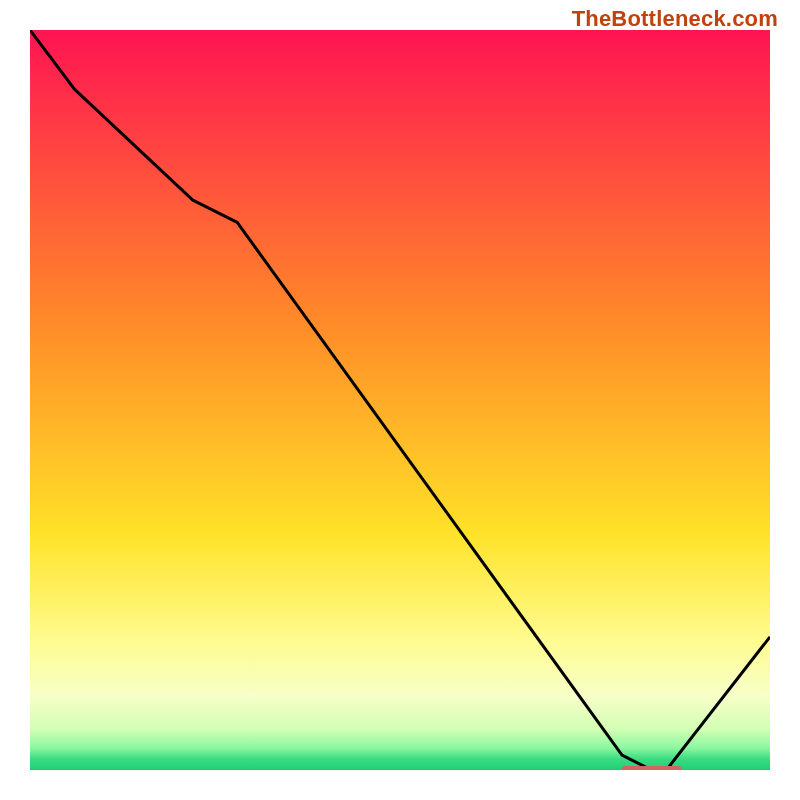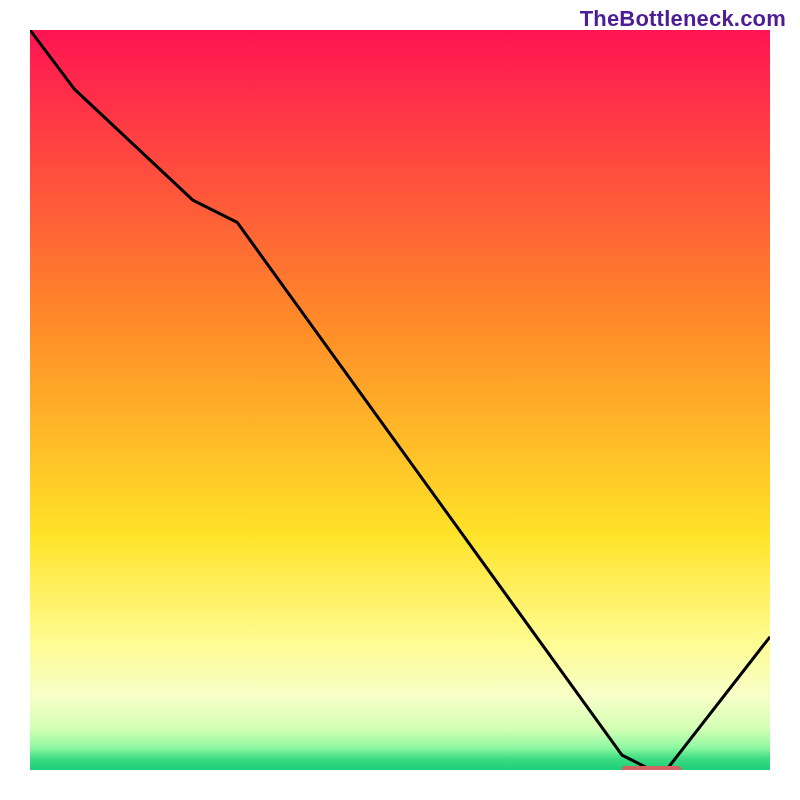--- a/index.html
+++ b/index.html
@@ -12,24 +12,24 @@
     font-family: Arial, Helvetica, sans-serif;
   }
   .container {
     position: relative;
     width: 800px;
     height: 800px;
   }
   .watermark {
     position: absolute;
     top: 6px;
-    right: 14px;
+    right: 22px;
     font-size: 22px;
     font-weight: 600;
-    color: #4c1d95;
+    color: #c2410c;
     letter-spacing: 0.2px;
   }
   .plot {
     position: absolute;
     left: 30px;
     top: 30px;
     width: 740px;
     height: 740px;
   }
 </style>

